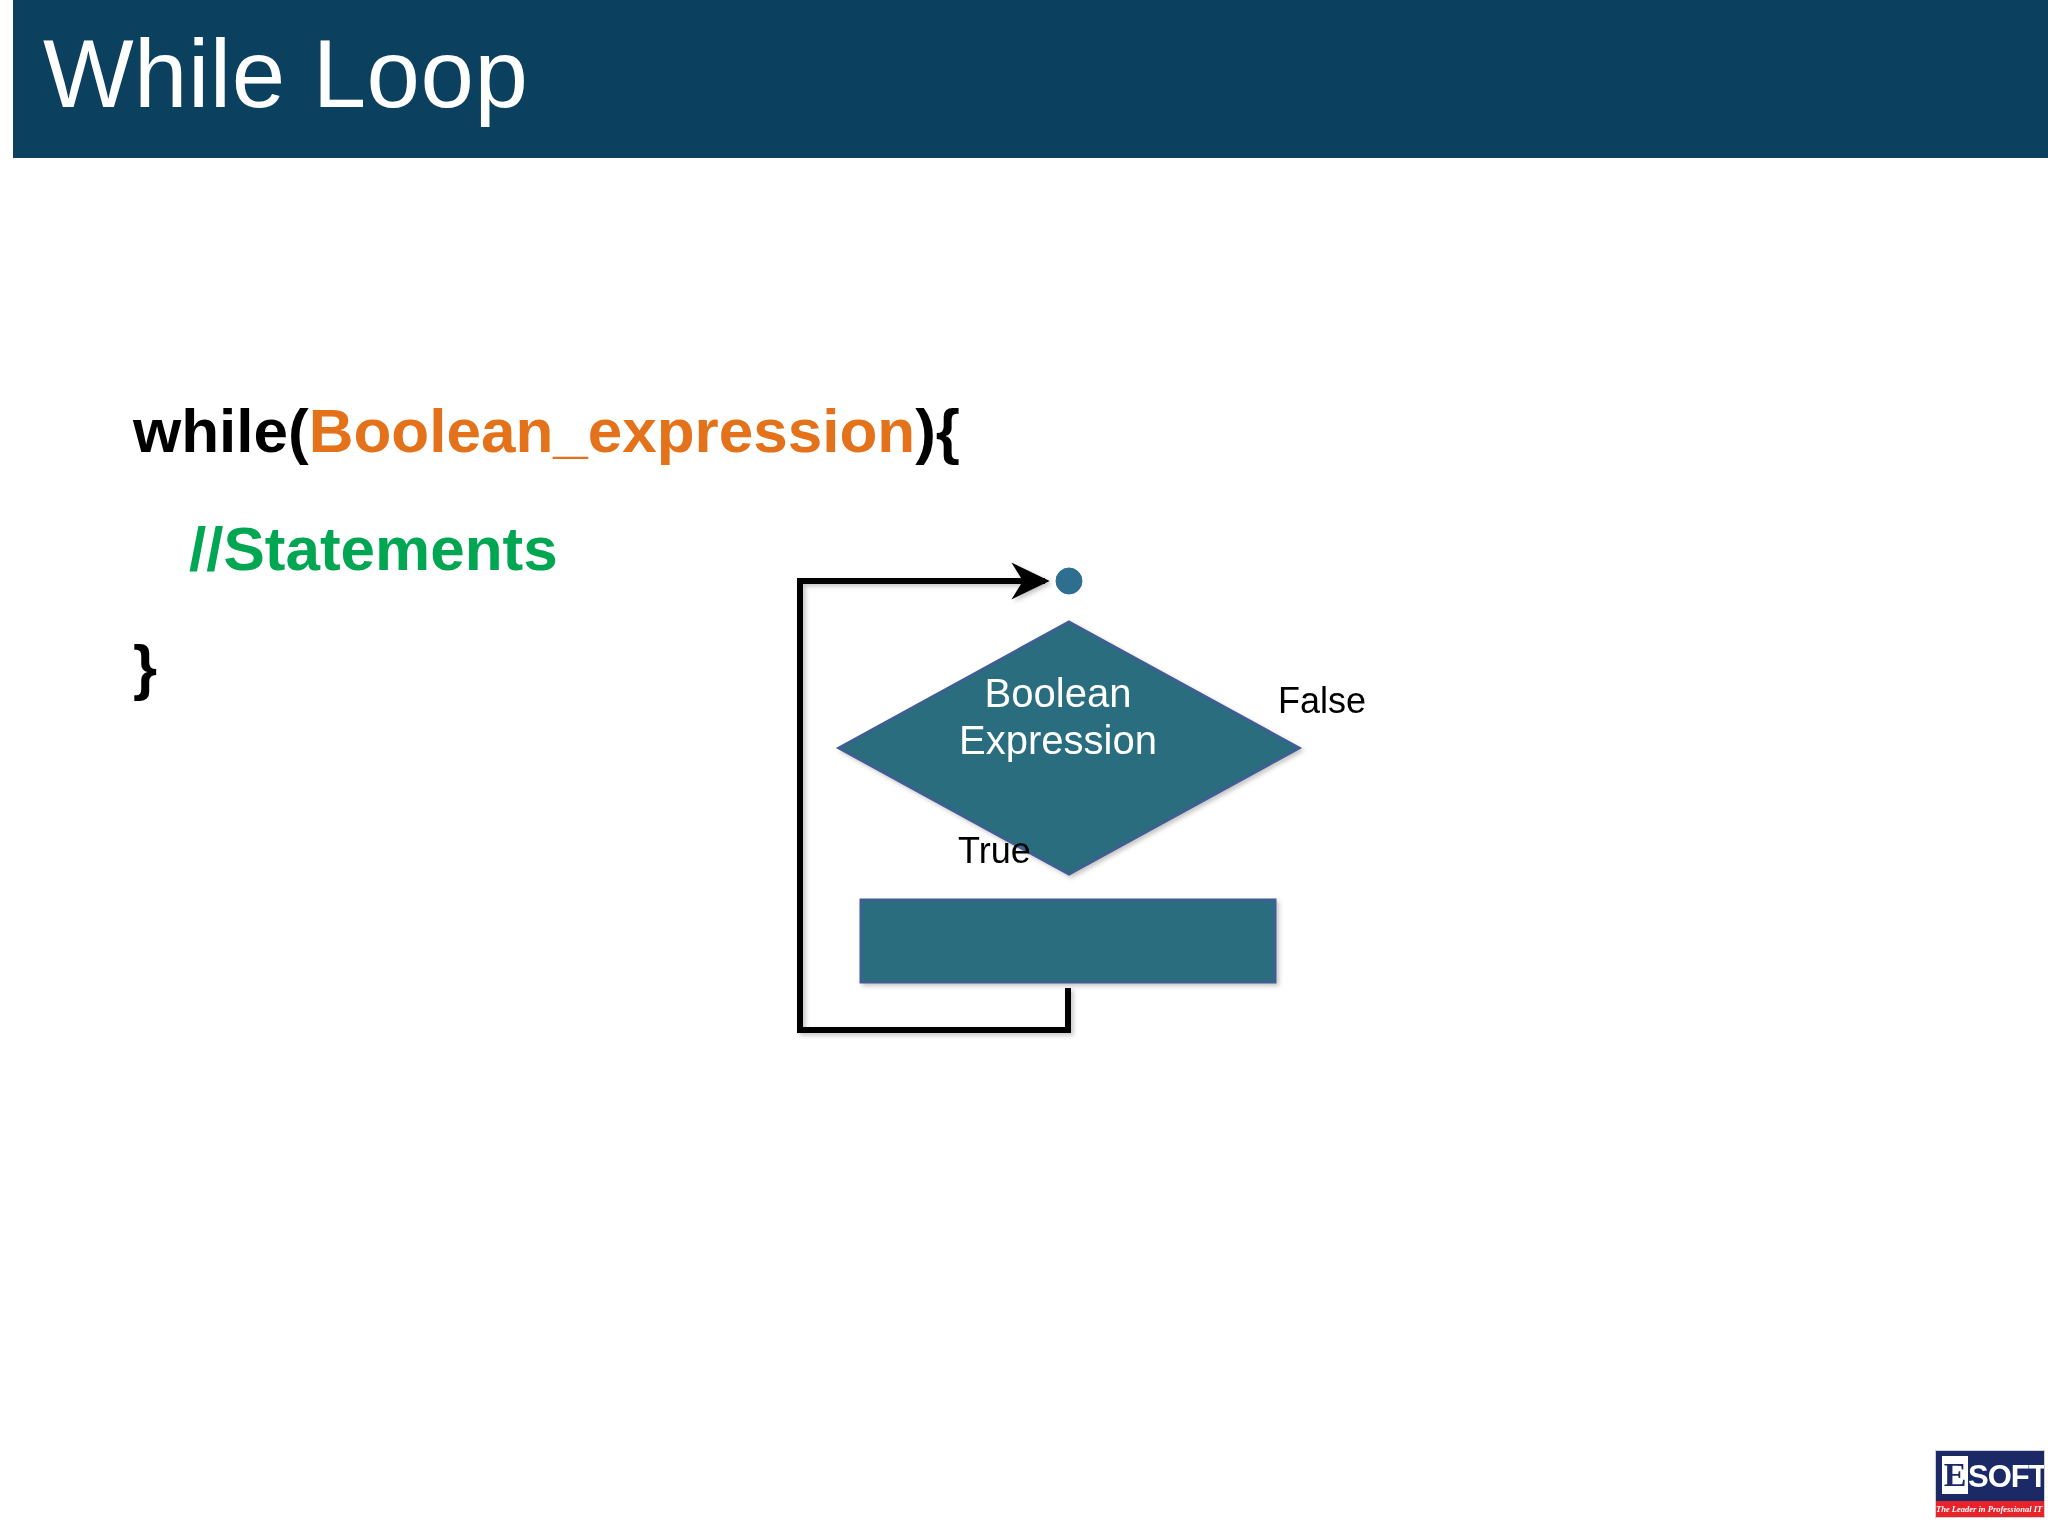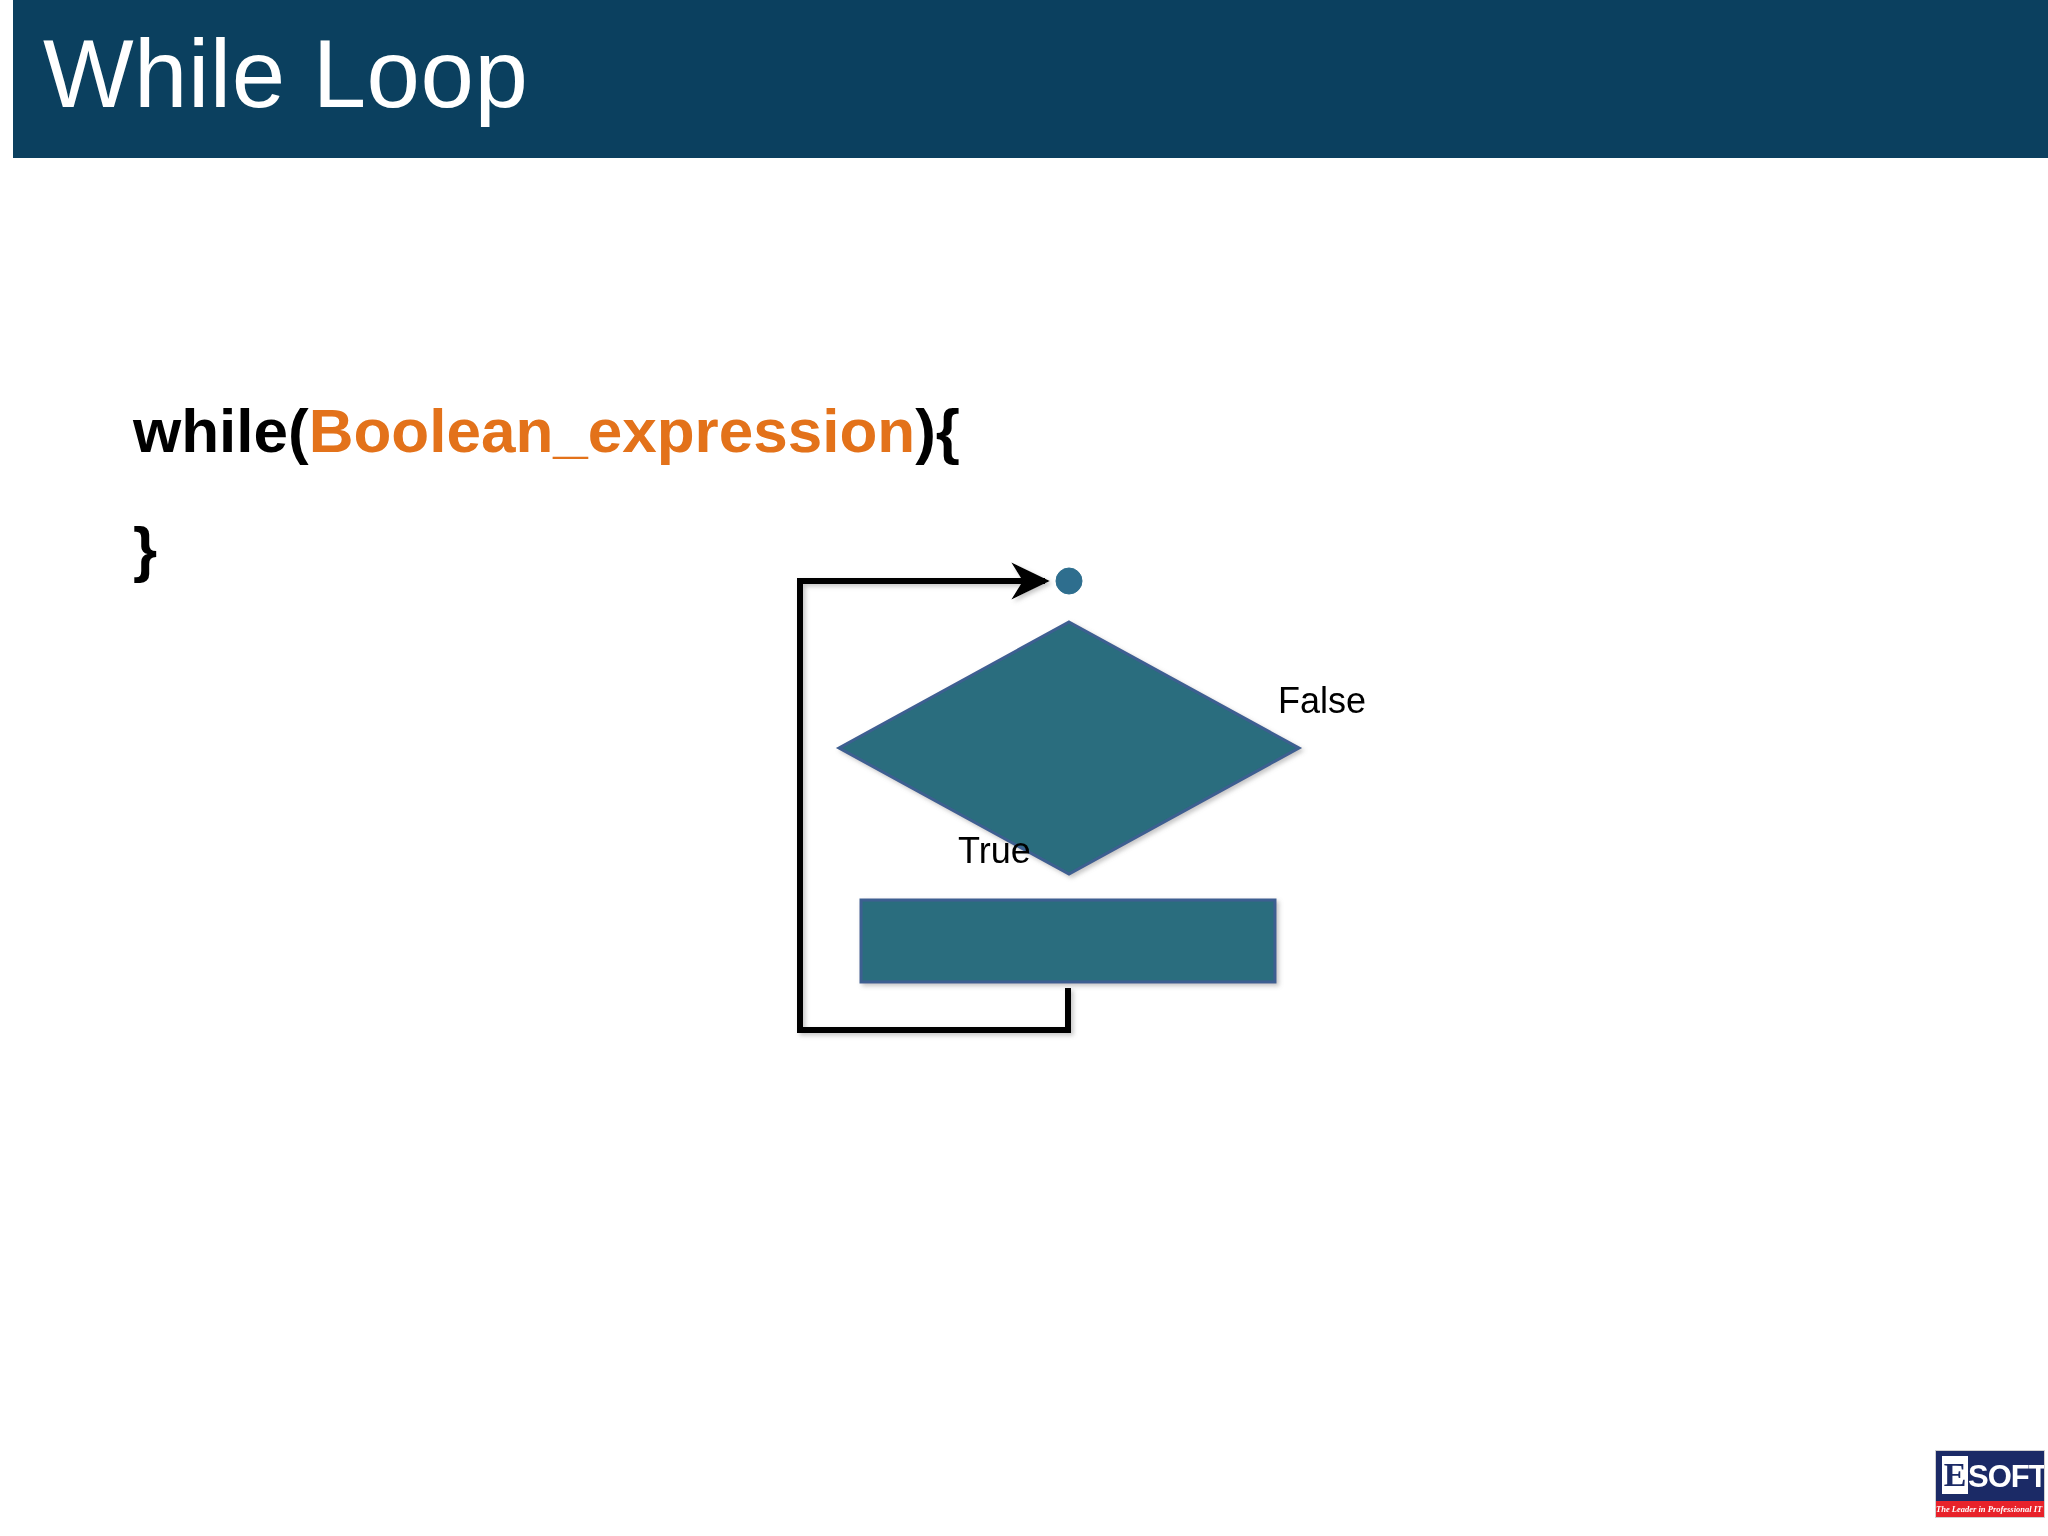--- a/index.html
+++ b/index.html
@@ -190,20 +190,21 @@
 <div id="slide">
 
   <div id="title-bar">
     <div id="title-text">While Loop</div>
   </div>
 
   <div id="code-block">
 
     <div class="code-line"><span class="tok-plain">while(</span><span class="tok-expr">Boolean_expression</span><span class="tok-plain">){</span></div>
 
+    <div class="code-line indent"><span class="tok-comment">//Statements</span></div>
 
     <div class="code-line"><span class="tok-plain">}</span></div>
   </div>
 
   <div id="flowchart">
 
     <svg id="flow-svg" viewBox="0 0 760 640" xmlns="http://www.w3.org/2000/svg">
       <defs>
         <marker id="arrowhead" markerWidth="7" markerHeight="7" refX="5.6" refY="3.5" orient="auto" markerUnits="strokeWidth">
           <path d="M0,0.4 L6.4,3.5 L0,6.6 L1.9,3.5 Z" fill="#000000"></path>
@@ -223,20 +224,24 @@
 
       <polygon points="316,192 546,318 316,444 86,318" fill="#2a6d7e" stroke="#3e5f91" stroke-width="3" filter="url(#softshadow)"></polygon>
 
       <path d="M548,318 L690,318" stroke="#000000" stroke-width="6" fill="none" marker-end="url(#arrowhead)" filter="url(#softshadow)"></path>
 
       <path d="M316,446 L316,466" stroke="#000000" stroke-width="6" fill="none" marker-end="url(#arrowhead)" filter="url(#softshadow)"></path>
 
       <rect x="108" y="470" width="414" height="82" fill="#2a6d7e" stroke="#3e5f91" stroke-width="3" filter="url(#softshadow)"></rect>
     </svg>
 
+    <div class="shape-label" id="diamond-label">
+      <div>Boolean</div>
+      <div>Expression</div>
+    </div>
 
 
     <div class="edge-label" id="label-false">False</div>
 
     <div class="edge-label" id="label-true">True</div>
   </div>
 
   <div id="esoft-logo">
     <div id="logo-main">
       <div id="logo-e">E</div>

